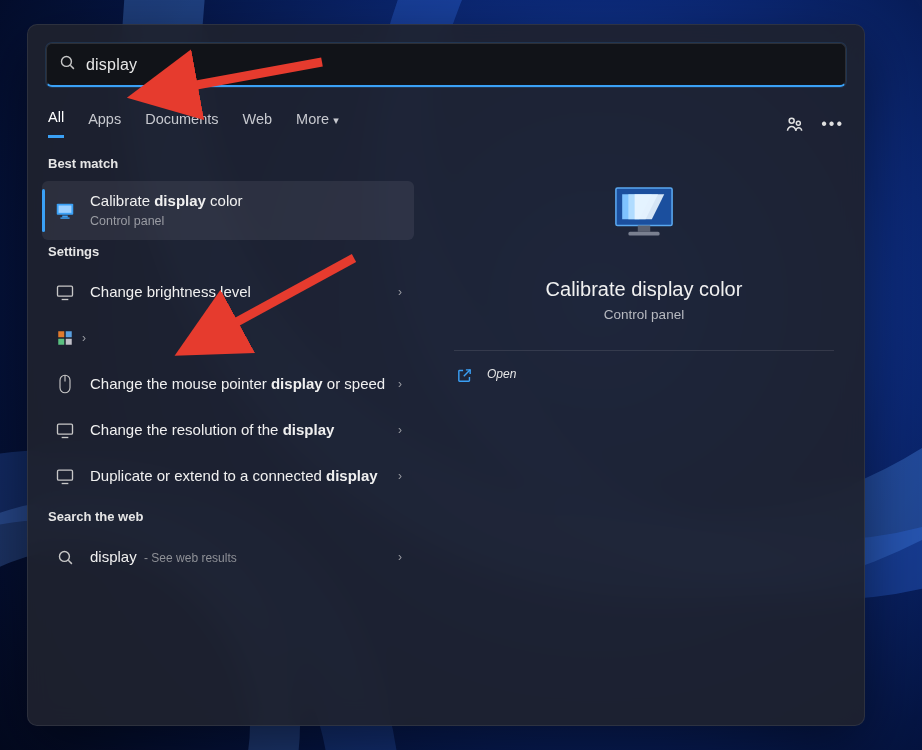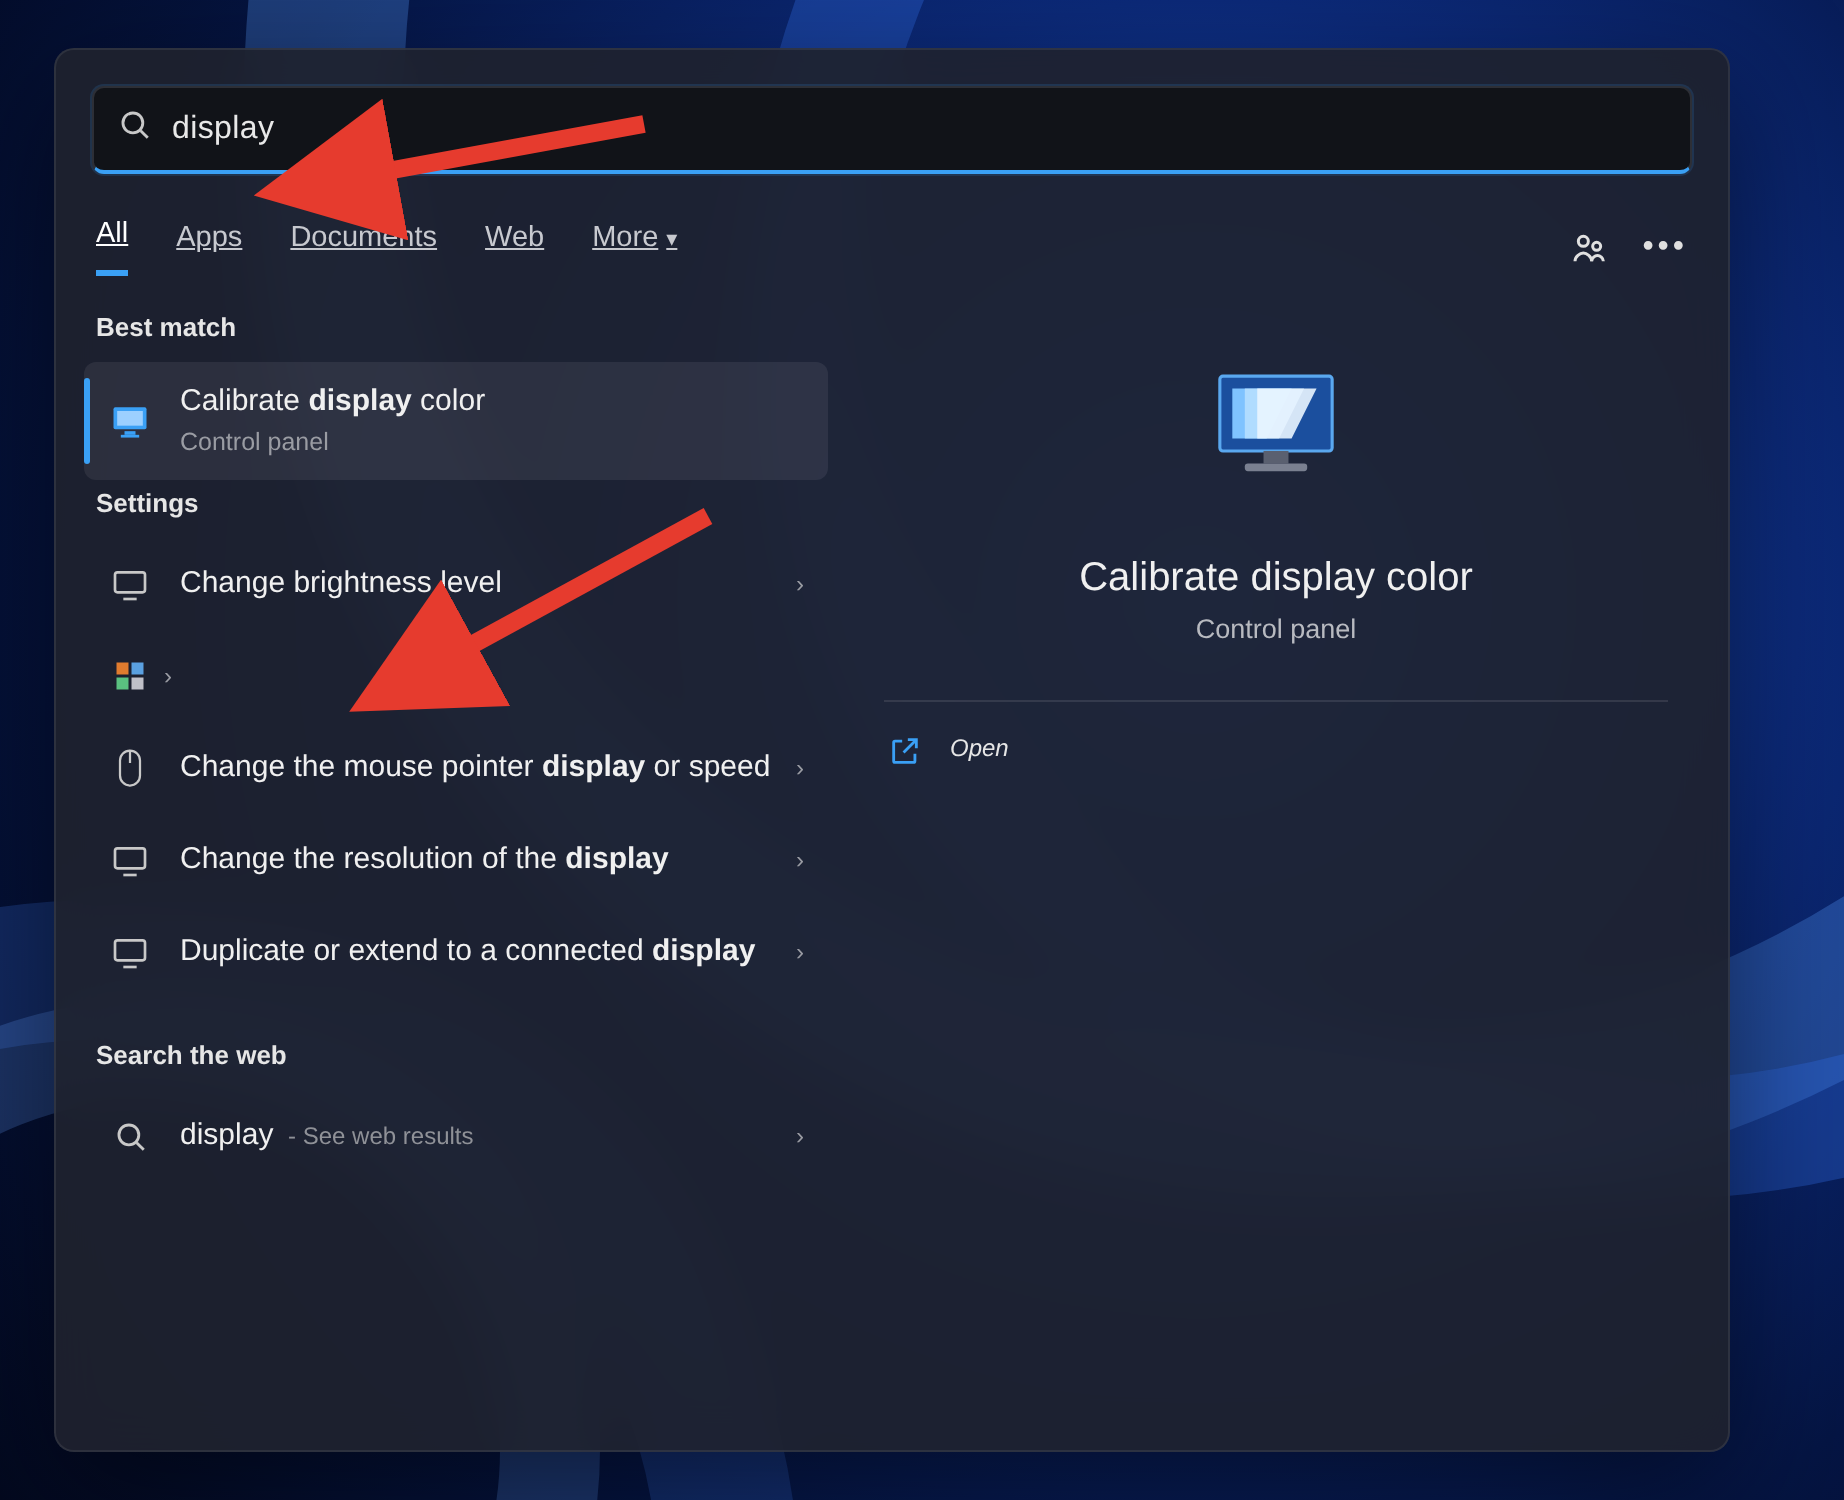--- a/index.html
+++ b/index.html
@@ -42,28 +42,28 @@
     flex: 1; background: transparent; border: none; outline: none;
     color: #e8e8e8; font-size: 16px; margin-left: 10px; letter-spacing: 0.2px;
   }
   @keyframes blink { 50% { opacity: 0; } }
 
   
   .scopebar {
     display: flex; align-items: center; margin: 22px 20px 0 20px;
     font-size: 14.5px; color: #c7c9cf;
   }
-  .scopebar .tab { margin-right: 24px; padding-bottom: 10px; cursor: pointer; text-decoration: underline; }
+  .scopebar .tab { margin-right: 24px; padding-bottom: 10px; cursor: pointer; }
   .scopebar .tab.active { color: #fff; border-bottom: 3px solid #3aa0f5; font-weight: 400;}
   .scopebar .more-chev { margin-left: 4px; font-size: 11px; color:#c7c9cf;}
   .scopebar .spacer { flex: 1; }
   .scopebar .right-btn { margin-left: 16px; color: #e0e0e0; cursor: pointer; display:flex; align-items:center;}
   .scopebar .dots { font-size: 16px; letter-spacing: 2px; }
 
-  .content { display: flex; margin: 14px 14px 0 14px; gap: 12px; }
+  .content { display: flex; margin: 14px 14px 0 14px; gap: 24px; }
   .left { width: 372px; }
   .right { flex: 1; padding: 0 10px;}
 
   .section-label { font-size: 13px; font-weight: 600; color: #e6e6e6; margin: 4px 6px 10px 6px; }
 
   .result {
     display: flex; align-items: center; padding: 10px 12px;
     border-radius: 6px; cursor: pointer; position: relative;
     min-height: 46px;
   }
@@ -236,21 +236,21 @@
             </svg>
         </div>
         <div class="rtext">
             <div class="title">
           <span>Duplicate or extend to a connected </span><b>display</b><span></span>
         </div>
           </div>
         <div class="chev">›</div>
       </div>
 
-      <div class="section-label" style="margin-top:21px">Search the web</div>
+      <div class="section-label" style="margin-top:10px">Search the web</div>
 
       <div class="result">
         <div class="ricon">
           <svg width="17" height="17" viewBox="0 0 24 24" fill="none" stroke="currentColor" stroke-width="2">
               <circle cx="10.5" cy="10.5" r="7"></circle>
               <line x1="21" y1="21" x2="16" y2="16"></line>
             </svg>
         </div>
         <div class="rtext">
             <div class="title">

